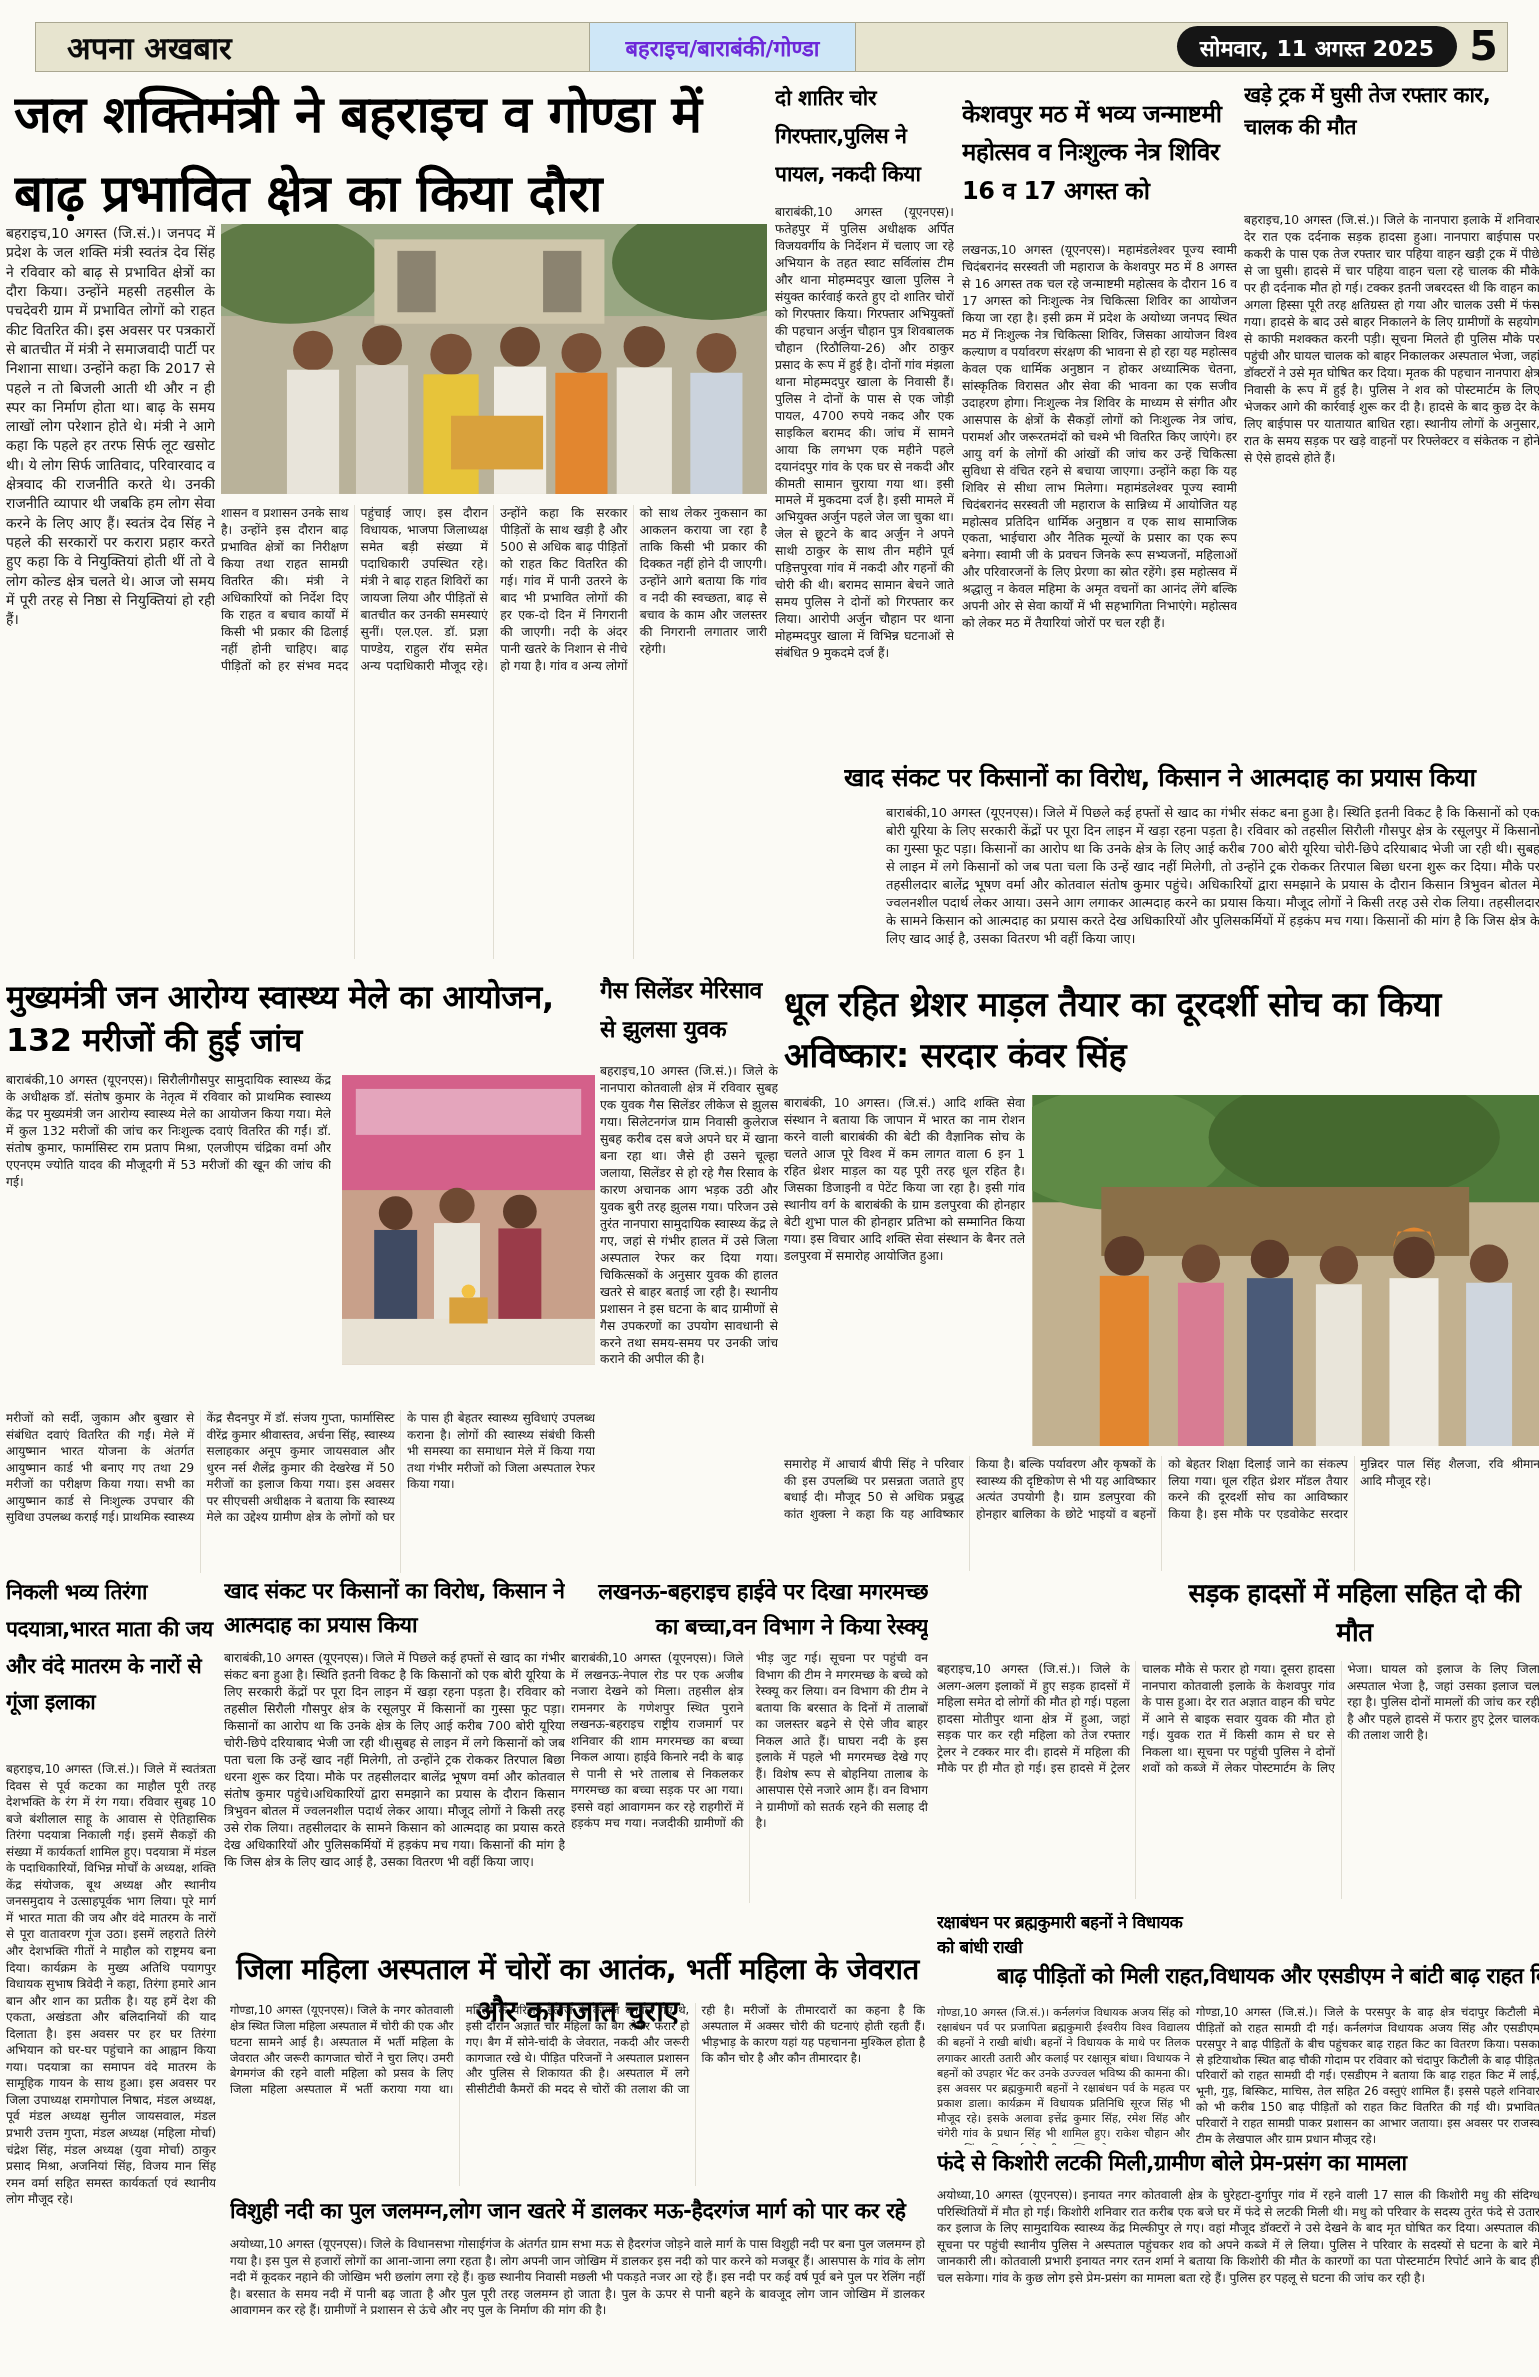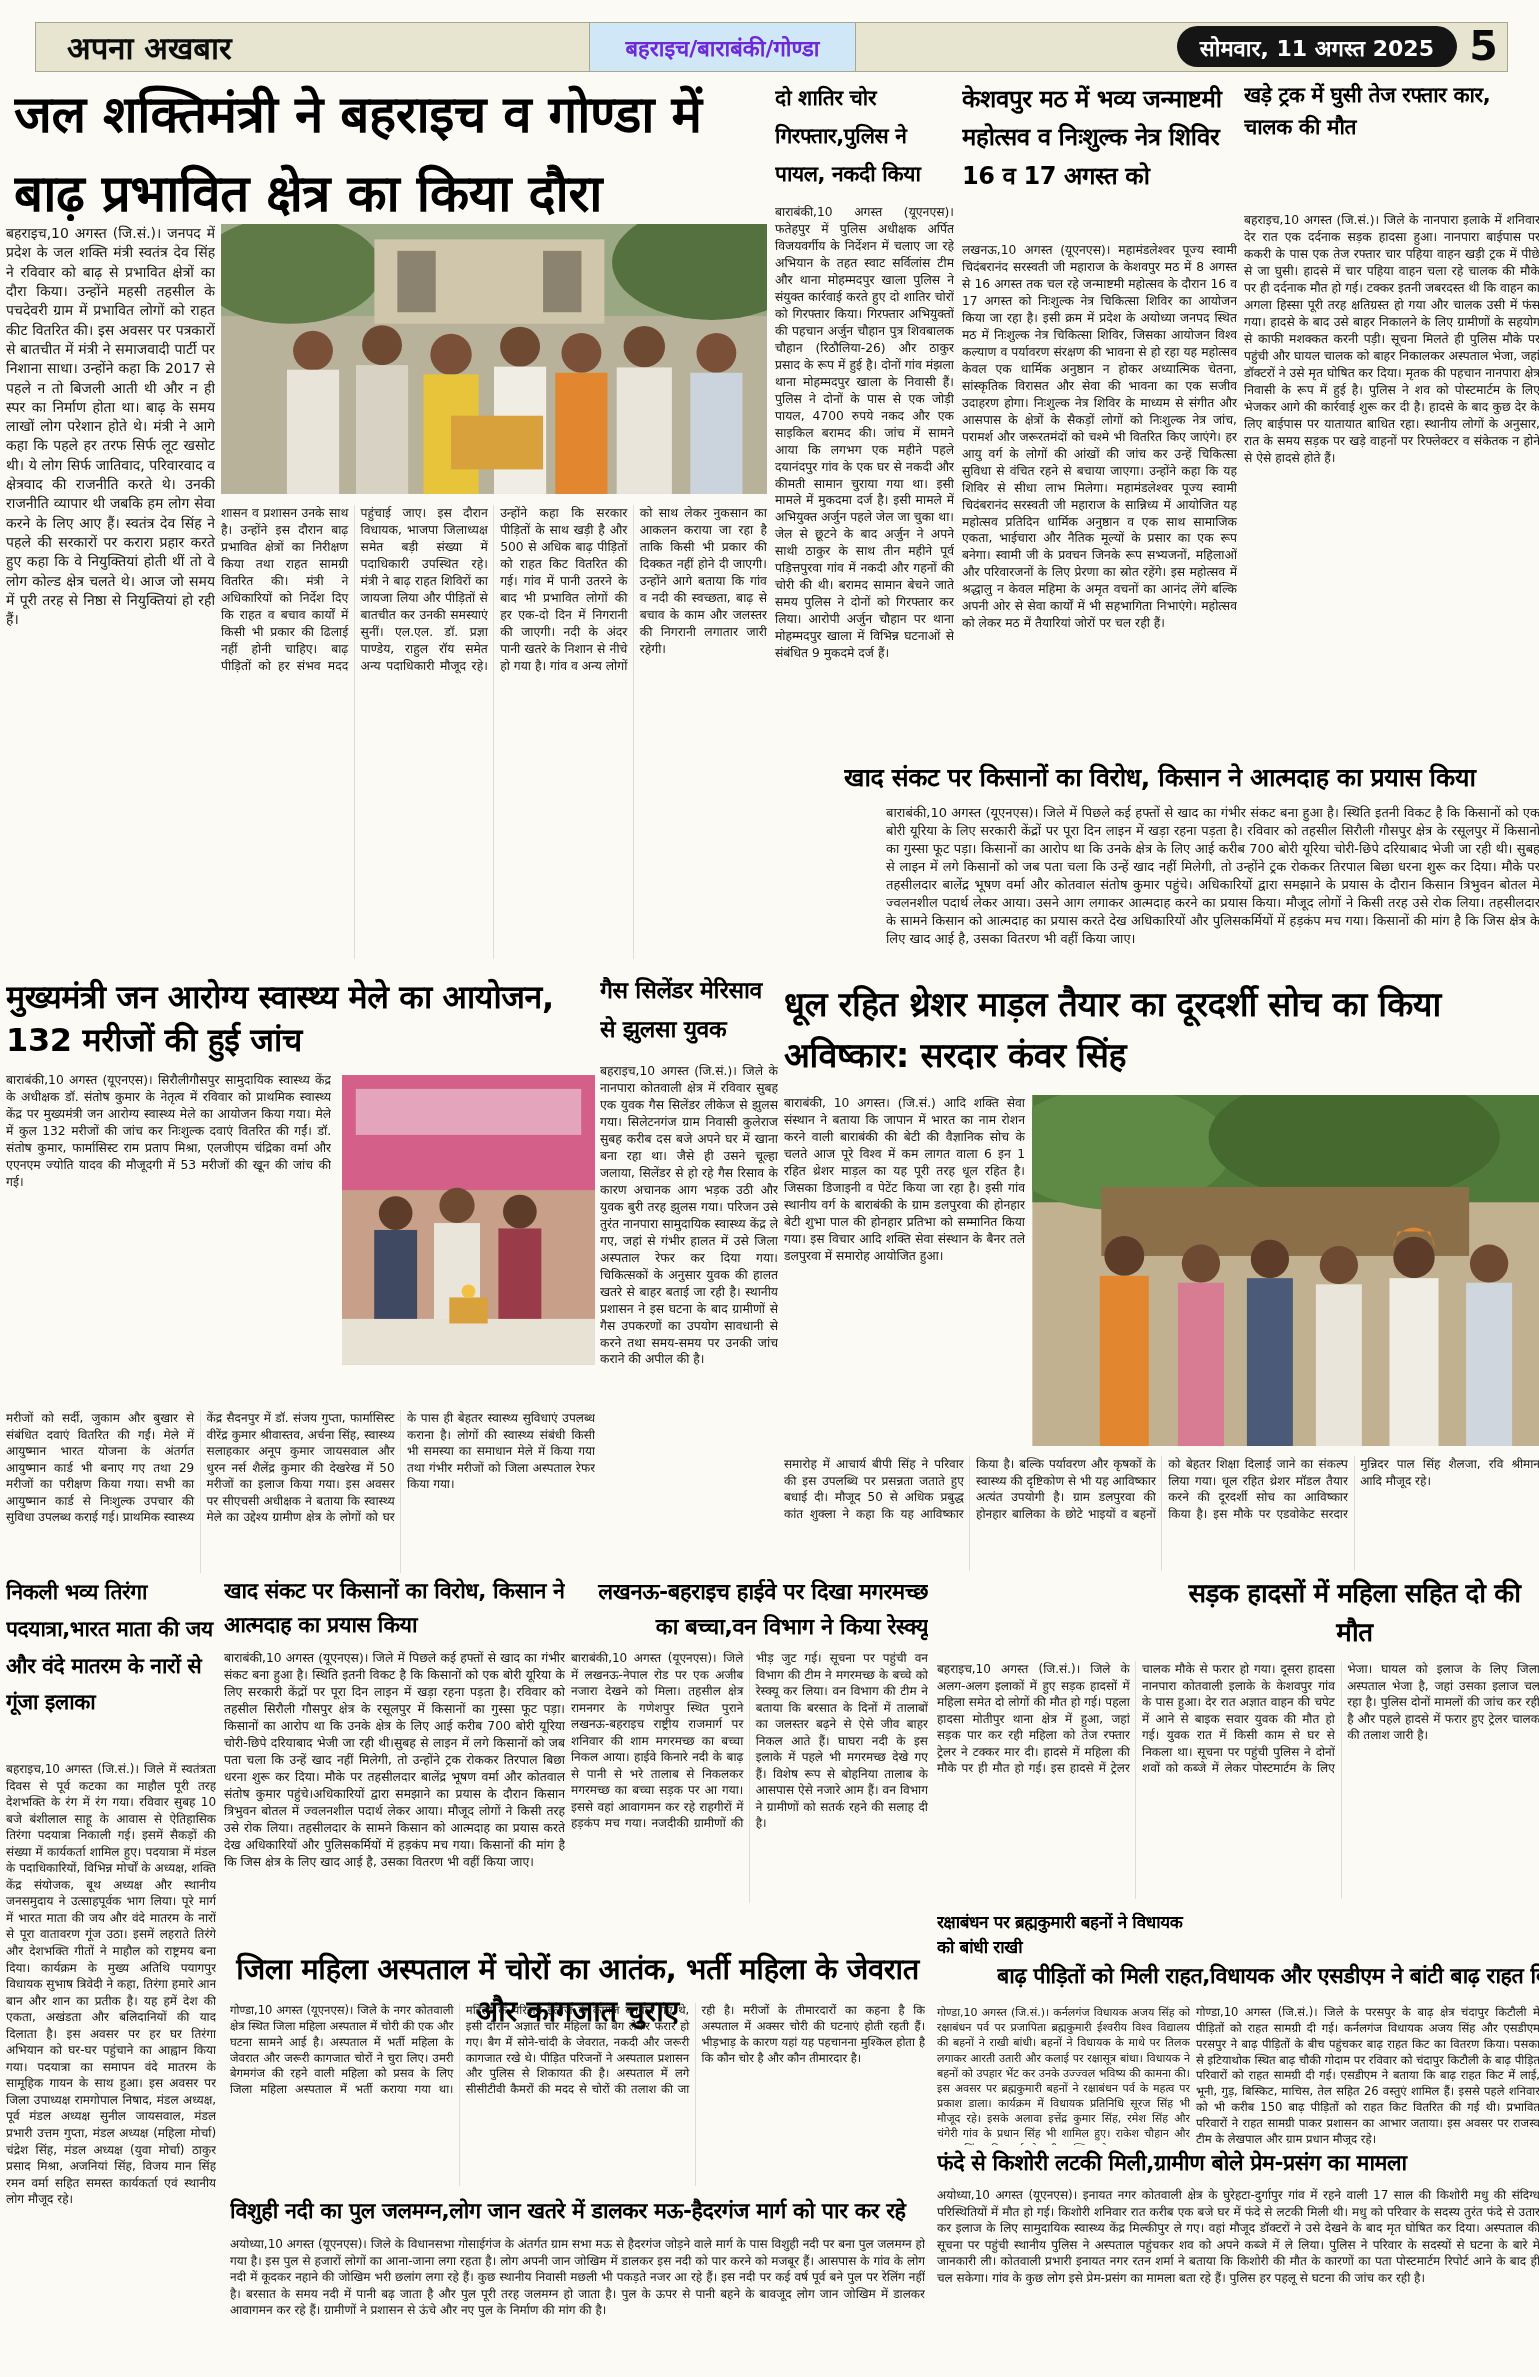--- a/index.html
+++ b/index.html
@@ -61,21 +61,21 @@
         <rect x="612" y="194" width="68" height="158" fill="#cbd3dd"></rect>
       <rect x="300" y="250" width="120" height="70" fill="#d9a13c"></rect>
     </svg>
   </div>
 
   <div class="abs bt" style="left:221px;top:505px;width:546px;height:454px;font-size:12.3px;column-count:4;column-gap:12.3px;column-rule:0.8px solid #e0ddd2;">शासन व प्रशासन उनके साथ है। उन्होंने इस दौरान बाढ़ प्रभावित क्षेत्रों का निरीक्षण किया तथा राहत सामग्री वितरित की। मंत्री ने अधिकारियों को निर्देश दिए कि राहत व बचाव कार्यों में किसी भी प्रकार की ढिलाई नहीं होनी चाहिए। बाढ़ पीड़ितों को हर संभव मदद पहुंचाई जाए। इस दौरान विधायक, भाजपा जिलाध्यक्ष समेत बड़ी संख्या में पदाधिकारी उपस्थित रहे। मंत्री ने बाढ़ राहत शिविरों का जायजा लिया और पीड़ितों से बातचीत कर उनकी समस्याएं सुनीं। एल.एल. डॉ. प्रज्ञा पाण्डेय, राहुल रॉय समेत अन्य पदाधिकारी मौजूद रहे। उन्होंने कहा कि सरकार पीड़ितों के साथ खड़ी है और 500 से अधिक बाढ़ पीड़ितों को राहत किट वितरित की गई। गांव में पानी उतरने के बाद भी प्रभावित लोगों की हर एक-दो दिन में निगरानी की जाएगी। नदी के अंदर पानी खतरे के निशान से नीचे हो गया है। गांव व अन्य लोगों को साथ लेकर नुकसान का आकलन कराया जा रहा है ताकि किसी भी प्रकार की दिक्कत नहीं होने दी जाएगी। उन्होंने आगे बताया कि गांव व नदी की स्वच्छता, बाढ़ से बचाव के काम और जलस्तर की निगरानी लगातार जारी रहेगी।</div>
 
   <div class="abs hl" style="left:775px;top:80px;width:179px;height:120px;font-size:21px;line-height:1.8;">दो शातिर चोर गिरफ्तार,पुलिस ने पायल, नकदी किया बरामद</div>
   <div class="abs bt" style="left:775px;top:204px;width:179px;height:764px;font-size:12.3px;">बाराबंकी,10 अगस्त (यूएनएस)। फतेहपुर में पुलिस अधीक्षक अर्पित विजयवर्गीय के निर्देशन में चलाए जा रहे अभियान के तहत स्वाट सर्विलांस टीम और थाना मोहम्मदपुर खाला पुलिस ने संयुक्त कार्रवाई करते हुए दो शातिर चोरों को गिरफ्तार किया। गिरफ्तार अभियुक्तों की पहचान अर्जुन चौहान पुत्र शिवबालक चौहान (रिठौलिया-26) और ठाकुर प्रसाद के रूप में हुई है। दोनों गांव मंझला थाना मोहम्मदपुर खाला के निवासी हैं। पुलिस ने दोनों के पास से एक जोड़ी पायल, 4700 रुपये नकद और एक साइकिल बरामद की। जांच में सामने आया कि लगभग एक महीने पहले दयानंदपुर गांव के एक घर से नकदी और कीमती सामान चुराया गया था। इसी मामले में मुकदमा दर्ज है। इसी मामले में अभियुक्त अर्जुन पहले जेल जा चुका था। जेल से छूटने के बाद अर्जुन ने अपने साथी ठाकुर के साथ तीन महीने पूर्व पड़ित्तपुरवा गांव में नकदी और गहनों की चोरी की थी। बरामद सामान बेचने जाते समय पुलिस ने दोनों को गिरफ्तार कर लिया। आरोपी अर्जुन चौहान पर थाना मोहम्मदपुर खाला में विभिन्न घटनाओं से संबंधित 9 मुकदमे दर्ज हैं।</div>
 
-  <div class="abs hl" style="left:962px;top:80px;width:275px;height:156px;font-size:24px;line-height:1.6;">केशवपुर मठ में भव्य जन्माष्टमी महोत्सव व निःशुल्क नेत्र शिविर 16 व 17 अगस्त को</div>
+  <div class="abs hl" style="left:962px;top:95px;width:275px;height:156px;font-size:24px;line-height:1.6;">केशवपुर मठ में भव्य जन्माष्टमी महोत्सव व निःशुल्क नेत्र शिविर 16 व 17 अगस्त को</div>
   <div class="abs bt" style="left:962px;top:242px;width:275px;height:512px;font-size:12.3px;">लखनऊ,10 अगस्त (यूएनएस)। महामंडलेश्वर पूज्य स्वामी चिदंबरानंद सरस्वती जी महाराज के केशवपुर मठ में 8 अगस्त से 16 अगस्त तक चल रहे जन्माष्टमी महोत्सव के दौरान 16 व 17 अगस्त को निःशुल्क नेत्र चिकित्सा शिविर का आयोजन किया जा रहा है। इसी क्रम में प्रदेश के अयोध्या जनपद स्थित मठ में निःशुल्क नेत्र चिकित्सा शिविर, जिसका आयोजन विश्व कल्याण व पर्यावरण संरक्षण की भावना से हो रहा यह महोत्सव केवल एक धार्मिक अनुष्ठान न होकर अध्यात्मिक चेतना, सांस्कृतिक विरासत और सेवा की भावना का एक सजीव उदाहरण होगा। निःशुल्क नेत्र शिविर के माध्यम से संगीत और आसपास के क्षेत्रों के सैकड़ों लोगों को निःशुल्क नेत्र जांच, परामर्श और जरूरतमंदों को चश्मे भी वितरित किए जाएंगे। हर आयु वर्ग के लोगों की आंखों की जांच कर उन्हें चिकित्सा सुविधा से वंचित रहने से बचाया जाएगा। उन्होंने कहा कि यह शिविर से सीधा लाभ मिलेगा। महामंडलेश्वर पूज्य स्वामी चिदंबरानंद सरस्वती जी महाराज के सान्निध्य में आयोजित यह महोत्सव प्रतिदिन धार्मिक अनुष्ठान व एक साथ सामाजिक एकता, भाईचारा और नैतिक मूल्यों के प्रसार का एक रूप बनेगा। स्वामी जी के प्रवचन जिनके रूप सभ्यजनों, महिलाओं और परिवारजनों के लिए प्रेरणा का स्रोत रहेंगे। इस महोत्सव में श्रद्धालु न केवल महिमा के अमृत वचनों का आनंद लेंगे बल्कि अपनी ओर से सेवा कार्यों में भी सहभागिता निभाएंगे। महोत्सव को लेकर मठ में तैयारियां जोरों पर चल रही हैं।</div>
 
   <div class="abs hl" style="left:1244px;top:80px;width:296px;height:127px;font-size:21px;line-height:1.5;">खड़े ट्रक में घुसी तेज रफ्तार कार, चालक की मौत</div>
   <div class="abs bt" style="left:1244px;top:212px;width:296px;height:543px;font-size:12.3px;">बहराइच,10 अगस्त (जि.सं.)। जिले के नानपारा इलाके में शनिवार देर रात एक दर्दनाक सड़क हादसा हुआ। नानपारा बाईपास पर ककरी के पास एक तेज रफ्तार चार पहिया वाहन खड़ी ट्रक में पीछे से जा घुसी। हादसे में चार पहिया वाहन चला रहे चालक की मौके पर ही दर्दनाक मौत हो गई। टक्कर इतनी जबरदस्त थी कि वाहन का अगला हिस्सा पूरी तरह क्षतिग्रस्त हो गया और चालक उसी में फंस गया। हादसे के बाद उसे बाहर निकालने के लिए ग्रामीणों के सहयोग से काफी मशक्कत करनी पड़ी। सूचना मिलते ही पुलिस मौके पर पहुंची और घायल चालक को बाहर निकालकर अस्पताल भेजा, जहां डॉक्टरों ने उसे मृत घोषित कर दिया। मृतक की पहचान नानपारा क्षेत्र निवासी के रूप में हुई है। पुलिस ने शव को पोस्टमार्टम के लिए भेजकर आगे की कार्रवाई शुरू कर दी है। हादसे के बाद कुछ देर के लिए बाईपास पर यातायात बाधित रहा। स्थानीय लोगों के अनुसार, रात के समय सड़क पर खड़े वाहनों पर रिफ्लेक्टर व संकेतक न होने से ऐसे हादसे होते हैं।</div>
 
   <div class="abs hl" style="left:844px;top:759px;width:696px;height:40px;font-size:25px;white-space:nowrap;">खाद संकट पर किसानों का विरोध, किसान ने आत्मदाह का प्रयास किया</div>
   <div class="abs bt" style="left:886px;top:804px;width:654px;height:163px;font-size:13px;">बाराबंकी,10 अगस्त (यूएनएस)। जिले में पिछले कई हफ्तों से खाद का गंभीर संकट बना हुआ है। स्थिति इतनी विकट है कि किसानों को एक बोरी यूरिया के लिए सरकारी केंद्रों पर पूरा दिन लाइन में खड़ा रहना पड़ता है। रविवार को तहसील सिरौली गौसपुर क्षेत्र के रसूलपुर में किसानों का गुस्सा फूट पड़ा। किसानों का आरोप था कि उनके क्षेत्र के लिए आई करीब 700 बोरी यूरिया चोरी-छिपे दरियाबाद भेजी जा रही थी। सुबह से लाइन में लगे किसानों को जब पता चला कि उन्हें खाद नहीं मिलेगी, तो उन्होंने ट्रक रोककर तिरपाल बिछा धरना शुरू कर दिया। मौके पर तहसीलदार बालेंद्र भूषण वर्मा और कोतवाल संतोष कुमार पहुंचे। अधिकारियों द्वारा समझाने के प्रयास के दौरान किसान त्रिभुवन बोतल में ज्वलनशील पदार्थ लेकर आया। उसने आग लगाकर आत्मदाह करने का प्रयास किया। मौजूद लोगों ने किसी तरह उसे रोक लिया। तहसीलदार के सामने किसान को आत्मदाह का प्रयास करते देख अधिकारियों और पुलिसकर्मियों में हड़कंप मच गया। किसानों की मांग है कि जिस क्षेत्र के लिए खाद आई है, उसका वितरण भी वहीं किया जाए।</div>
 
   <div class="abs hl" style="left:6.1px;top:976px;width:589px;height:89px;font-size:32px;line-height:1.35;">मुख्यमंत्री जन आरोग्य स्वास्थ्य मेले का आयोजन, 132 मरीजों की हुई जांच</div>
   <div class="abs bt" style="left:6.1px;top:1072px;width:325px;height:331px;font-size:12.3px;">बाराबंकी,10 अगस्त (यूएनएस)। सिरौलीगौसपुर सामुदायिक स्वास्थ्य केंद्र के अधीक्षक डॉ. संतोष कुमार के नेतृत्व में रविवार को प्राथमिक स्वास्थ्य केंद्र पर मुख्यमंत्री जन आरोग्य स्वास्थ्य मेले का आयोजन किया गया। मेले में कुल 132 मरीजों की जांच कर निःशुल्क दवाएं वितरित की गईं। डॉ. संतोष कुमार, फार्मासिस्ट राम प्रताप मिश्रा, एलजीएम चंद्रिका वर्मा और एएनएम ज्योति यादव की मौजूदगी में 53 मरीजों की खून की जांच की गई।</div>

